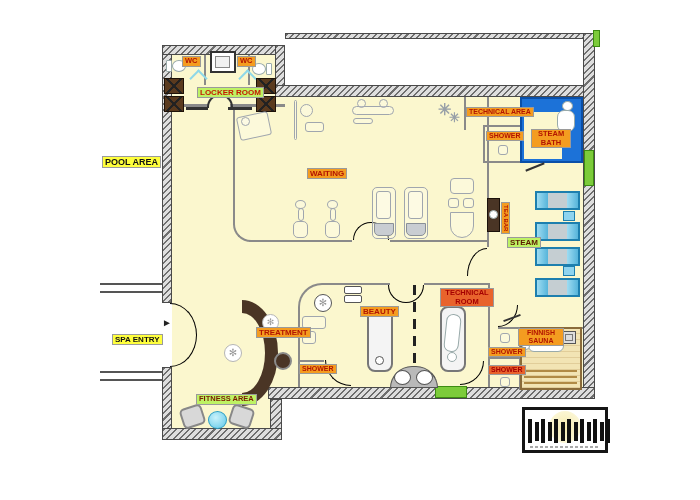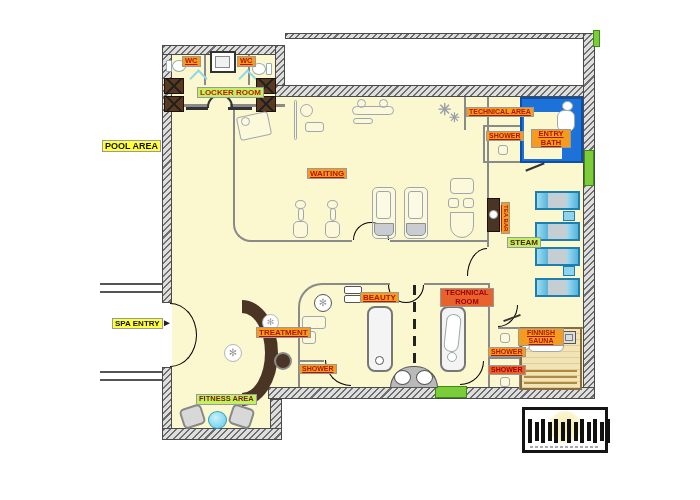--- a/index.html
+++ b/index.html
@@ -8,23 +8,23 @@
   .floor{position:absolute;background:#FBF7CE;z-index:1;}
   .wall{position:absolute;z-index:10;border:1px solid #4a4a4a;box-sizing:border-box;
         background:repeating-linear-gradient(135deg,#6e6e6e 0px,#6e6e6e 1.5px,#dedede 1.5px,#dedede 4.5px);}
   .iwall{position:absolute;background:#8a8a8a;z-index:12;}
   .iwall-dark{position:absolute;background:#333;z-index:13;}
   .curve{position:absolute;z-index:12;box-sizing:border-box;background:transparent;}
   .door{position:absolute;z-index:14;box-sizing:border-box;background:transparent;}
   .cyan{border-color:#8fd8e8;}
   .lbl{position:absolute;z-index:30;font-weight:bold;font-size:8px;line-height:1.15;
        padding:0px 2px;border:1px solid #9a9a9a;white-space:nowrap;}
-  .lbl-yellow{background:#FFFF3D;color:#111;}
+  .lbl-yellow{background:#FFFF3D;color:#111;margin-top:16px;}
   .lbl-amber{background:#bef264;color:#C41A00;}
-  .lbl-orange{background:#F49C20;color:#B31500;text-decoration:underline;}
+  .lbl-orange{background:#F49C20;color:#B31500;}
   .lbl-deep{background:#E8632C;color:#A50000;}
   .wrap{white-space:normal;text-align:center;}
   .eq{position:absolute;z-index:20;box-sizing:border-box;border:1.5px solid #a0a6ae;
       border-radius:3px;background:rgba(255,255,255,0.25);}
   .eqfill{position:absolute;z-index:21;box-sizing:border-box;background:#c9cdd2;border:1px solid #8a9097;}
   .glyph{position:absolute;z-index:21;color:#98a0a8;font-weight:bold;}
   .locker{position:absolute;z-index:20;background:
       linear-gradient(45deg,transparent 45%,#222 45%,#222 55%,transparent 55%),
       linear-gradient(-45deg,transparent 45%,#222 45%,#222 55%,transparent 55%),#5a3a1e;
       border:1px solid #1e1208;box-sizing:border-box;}
@@ -212,24 +212,24 @@
 
   <div class="lbl lbl-yellow" style="left:102px;top:140px;font-size:9px">POOL AREA</div>
   <div class="lbl lbl-yellow" style="left:112px;top:318px">SPA ENTRY</div>
   <div class="glyph" style="left:162px;top:317px;font-size:10px;color:#222;z-index:31">►</div>
   <div class="lbl lbl-orange" style="left:182px;top:56px;font-size:7.5px">WC</div>
   <div class="lbl lbl-orange" style="left:237px;top:56px;font-size:7.5px">WC</div>
   <div class="lbl lbl-amber" style="left:197px;top:87px">LOCKER ROOM</div>
   <div class="lbl lbl-orange" style="left:307px;top:168px">WAITING</div>
   <div class="lbl lbl-orange" style="left:466px;top:107px;font-size:7px">TECHNICAL AREA</div>
   <div class="lbl lbl-orange" style="left:486px;top:131px;font-size:7px">SHOWER</div>
-  <div class="lbl lbl-orange wrap" style="left:531px;top:129px;width:34px;font-size:7.5px">ENTRY BATH</div>
+  <div class="lbl lbl-orange wrap" style="left:531px;top:129px;width:34px;font-size:7.5px">STEAM BATH</div>
   <div class="lbl lbl-orange" style="left:501px;top:202px;font-size:6px;writing-mode:vertical-rl;padding:2px 0">TEA BAR</div>
   <div class="lbl lbl-amber" style="left:507px;top:237px;color:#5b1a00">STEAM</div>
-  <div class="lbl lbl-orange" style="left:360px;top:292px">BEAUTY</div>
+  <div class="lbl lbl-orange" style="left:360px;top:306px">BEAUTY</div>
   <div class="lbl lbl-deep wrap" style="left:440px;top:288px;width:48px;font-size:7.5px">TECHNICAL ROOM</div>
   <div class="lbl lbl-orange" style="left:256px;top:327px">TREATMENT</div>
   <div class="lbl lbl-orange" style="left:299px;top:364px;font-size:7px">SHOWER</div>
   <div class="lbl lbl-orange" style="left:488px;top:347px;font-size:7px">SHOWER</div>
   <div class="lbl lbl-deep" style="left:488px;top:365px;font-size:7px">SHOWER</div>
   <div class="lbl lbl-orange wrap" style="left:518px;top:328px;width:40px;font-size:7px">FINNISH SAUNA</div>
   <div class="lbl lbl-amber" style="left:196px;top:394px;font-size:7.5px;color:#7a1d00">FITNESS AREA</div>
 
   <div style="position:absolute;left:522px;top:407px;width:86px;height:46px;background:#fff;border:3px solid #151515;z-index:25;box-sizing:border-box">
     <div style="position:absolute;left:24px;top:1px;width:32px;height:32px;border-radius:50%;background:radial-gradient(#f3e69a,#fdf9dd);opacity:0.8"></div>

